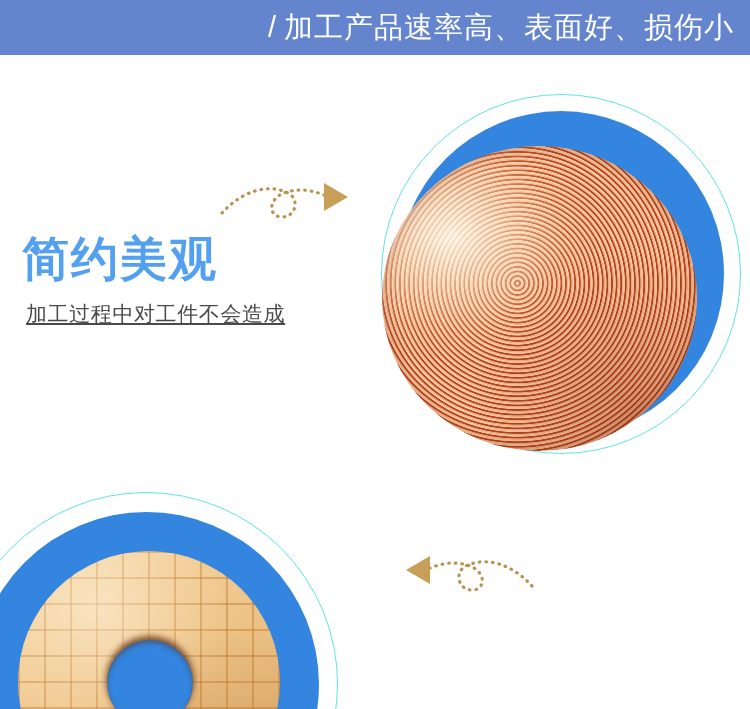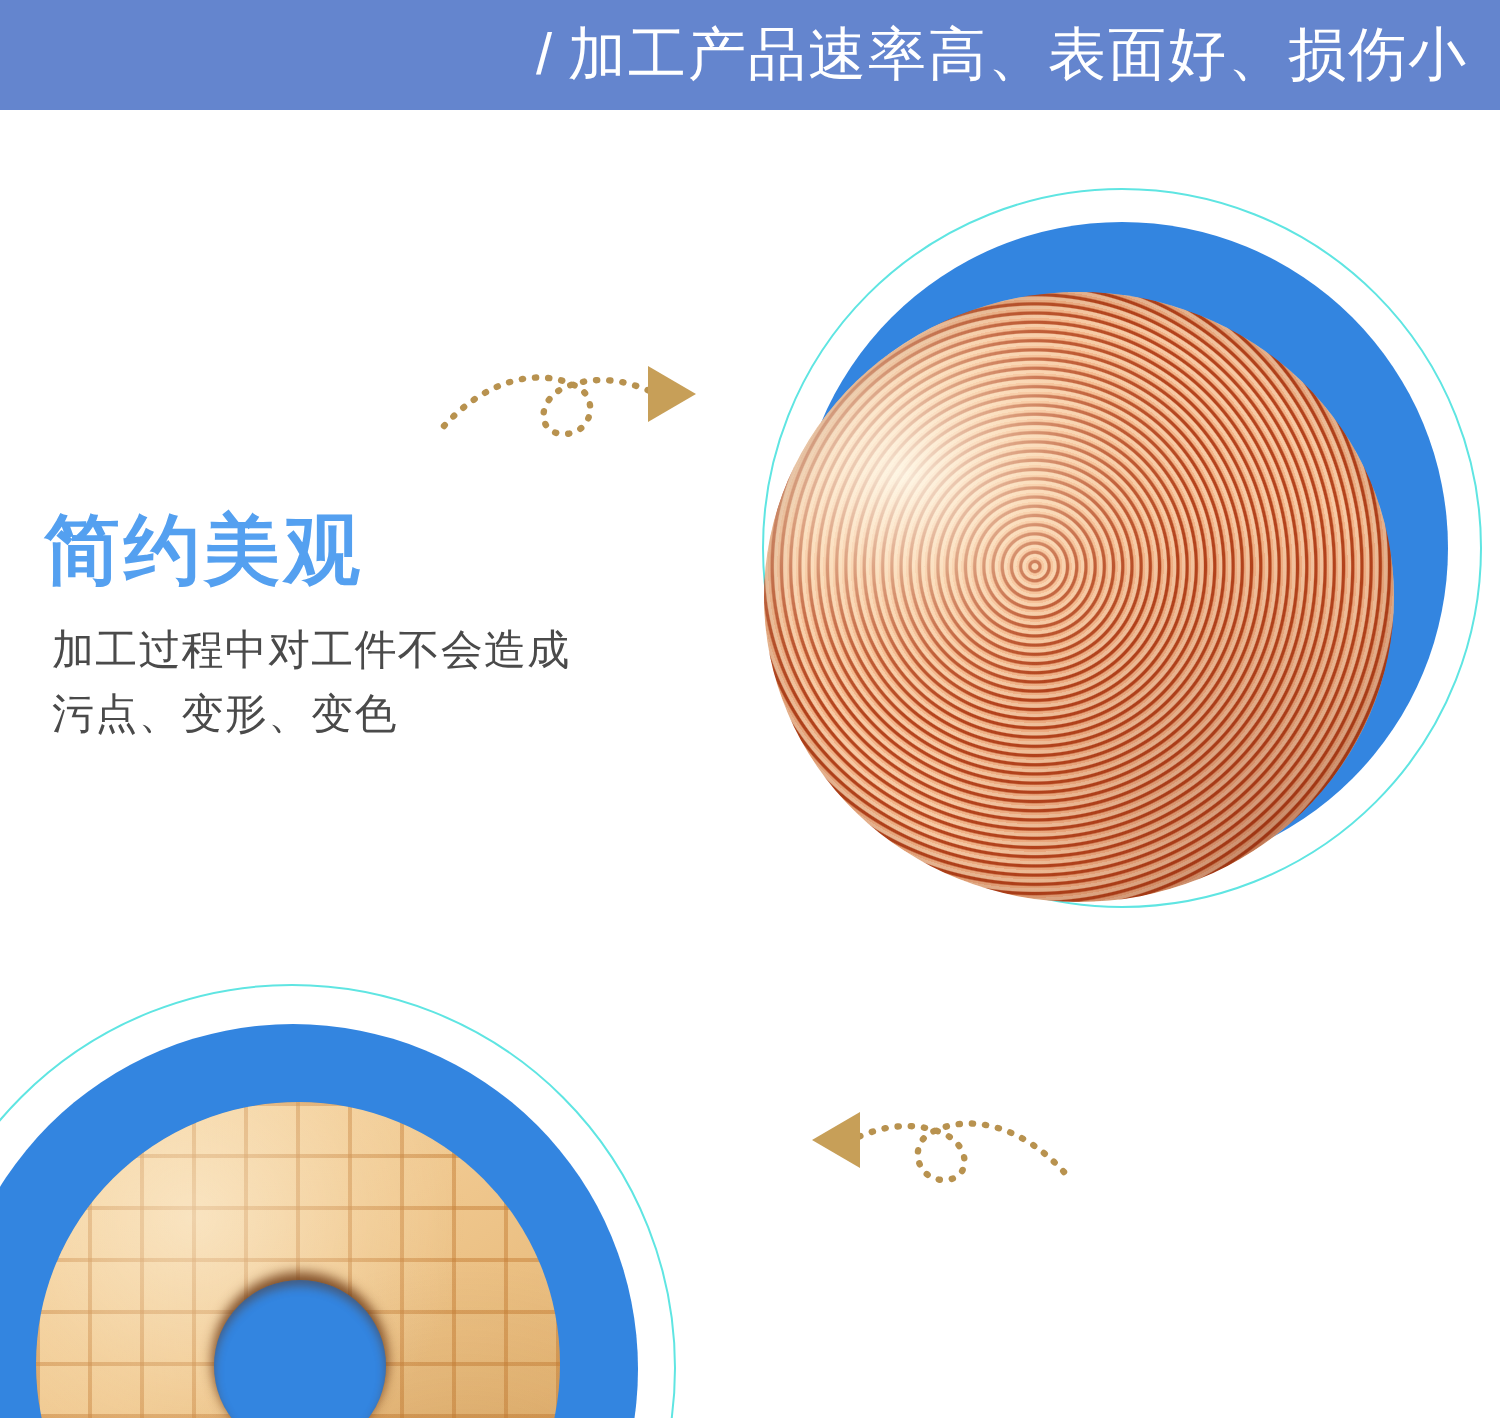--- a/index.html
+++ b/index.html
@@ -131,36 +131,35 @@
     border-radius: 50%;
     background: #3385e0;
     box-shadow: 0 -3px 6px 1px rgba(110,58,20,0.85),
                 inset 0 3px 5px rgba(90,45,14,0.45);
   }
 
   
   .text-block { position: absolute; }
   .headline {
     color: #54a0f0;
-    font-size: 38px;
+    font-size: 47px;
     font-weight: 700;
     letter-spacing: 2px;
     line-height: 1.12;
     white-space: nowrap;
-    margin-top: 22px;
   }
   .bodyline {
     color: #4a4a4a;
     font-size: 21px;
     line-height: 1.55;
     letter-spacing: 0.6px;
     white-space: nowrap;
   }
   .block-top { left: 22px; top: 233px; }
-  .block-top .bodyline { margin-left: 4px; }
+  .block-top .bodyline { margin-left: 4px; text-decoration: underline; }
   .block-bottom { left: 432px; top: 618px; }
 
   
   .arrow-deco { position: absolute; }
 </style>
 </head>
 <body>
 
 <div id="page">
 
@@ -201,19 +200,18 @@
   </div>
 
   <svg class="arrow-deco" style="left:392px; top:538px;" width="146" height="62" viewBox="0 0 146 62">
     <path d="M140 48 C 120 26, 94 18, 74 28 C 62 34, 66 52, 80 52 C 94 52, 94 34, 78 28 C 62 22, 46 26, 34 32" fill="none" stroke="#b8924f" stroke-width="3.2" stroke-linecap="round" stroke-dasharray="0.6 6"></path>
     <path d="M38 18 L14 32 L38 46 Z" fill="#c79f58"></path>
   </svg>
 
   <div class="text-block block-top">
     <div class="headline">简约美观</div>
     <div class="bodyline" style="margin-top:12px;">加工过程中对工件不会造成</div>
-    <div class="bodyline">污点、变形、变色</div>
   </div>
 
   <div class="text-block block-bottom">
   </div>
 
 </div>
 
 </body></html>

